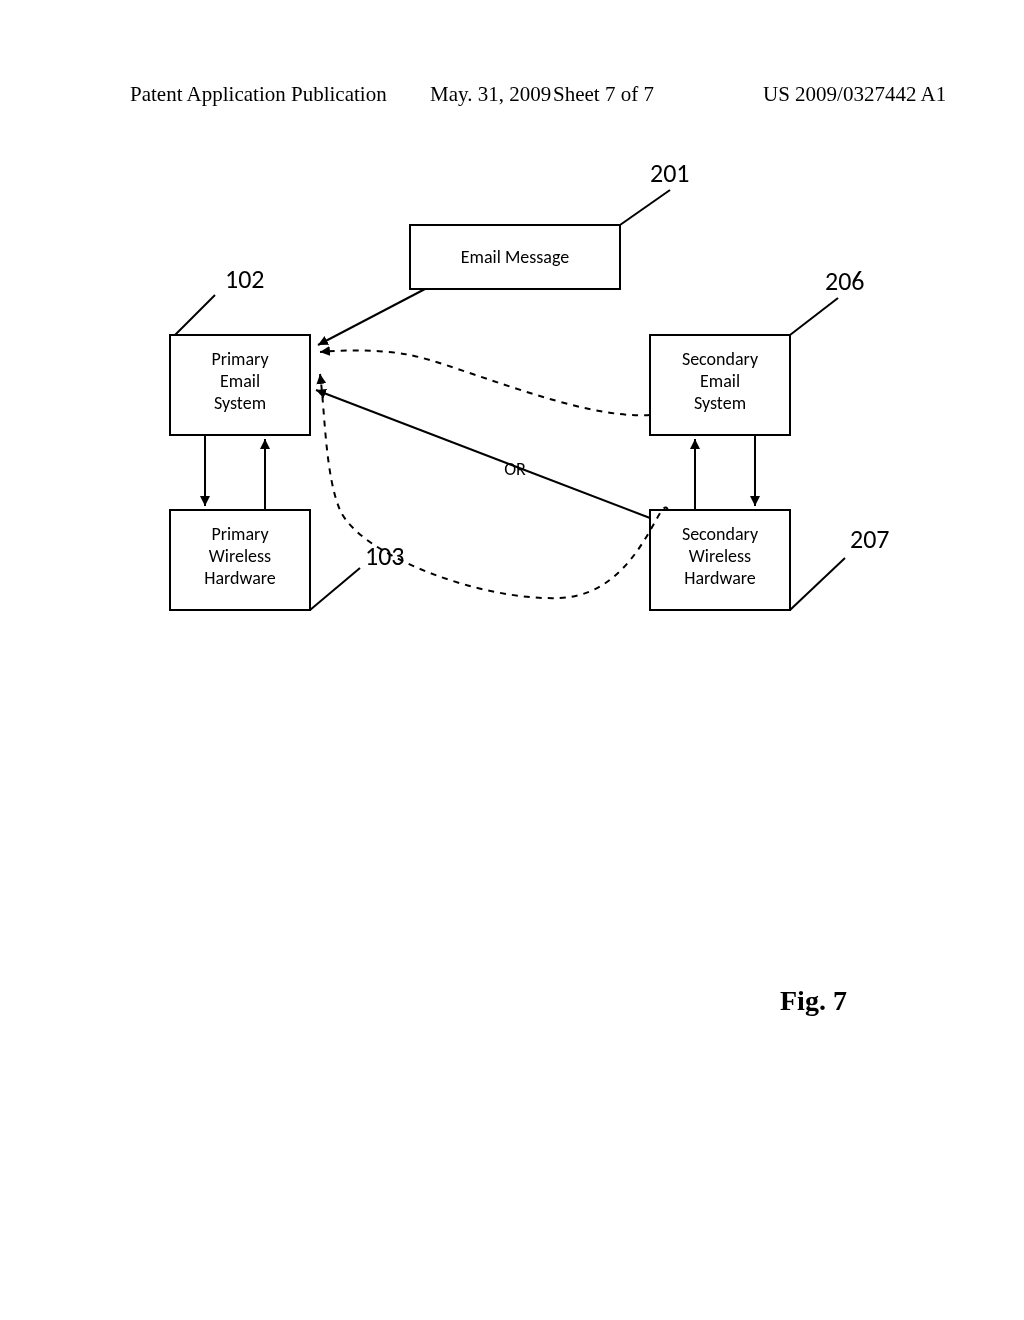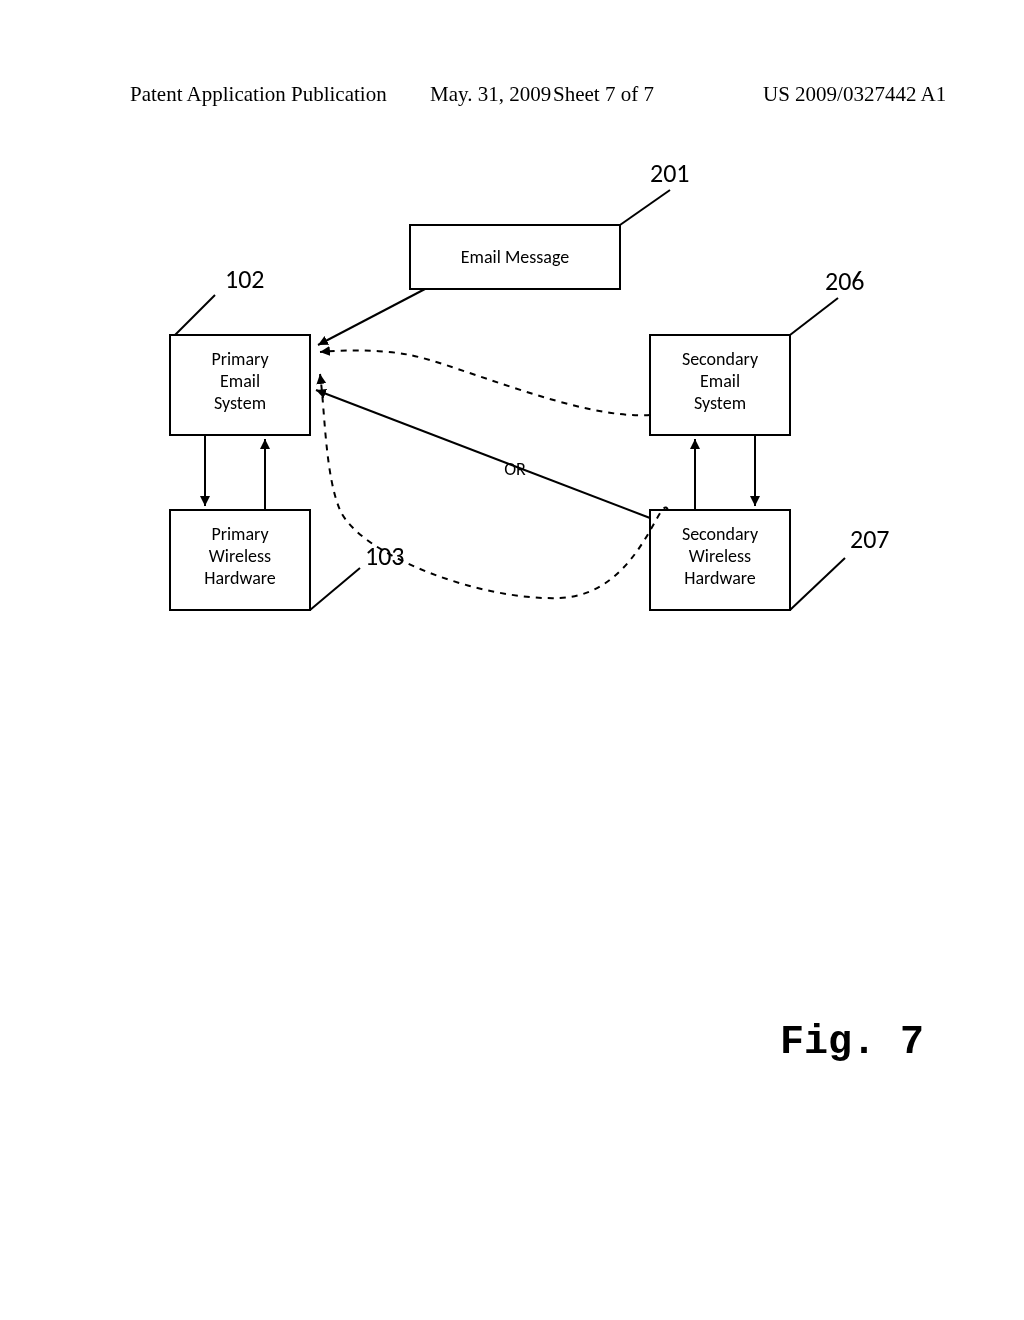--- a/index.html
+++ b/index.html
@@ -33,24 +33,24 @@
     left: 553px;
   }
   .header .docnum {
     position: absolute;
     left: 744px;
     margin-left: 19px;
   }
   .figure-label {
     position: absolute;
     left: 780px;
-    top: 1020px;
-    font-size: 40px;
+    top: 985px;
+    font-size: 28px;
     font-weight: bold;
-    font-family: Liberation Mono, monospace;
+    font-family: Liberation Serif, serif;
   }
   svg.diagram {
     position: absolute;
     left: 0;
     top: 0;
     width: 1024px;
     height: 1320px;
   }
   .reflabel {
     font-family: Calibri, Arial, sans-serif;

